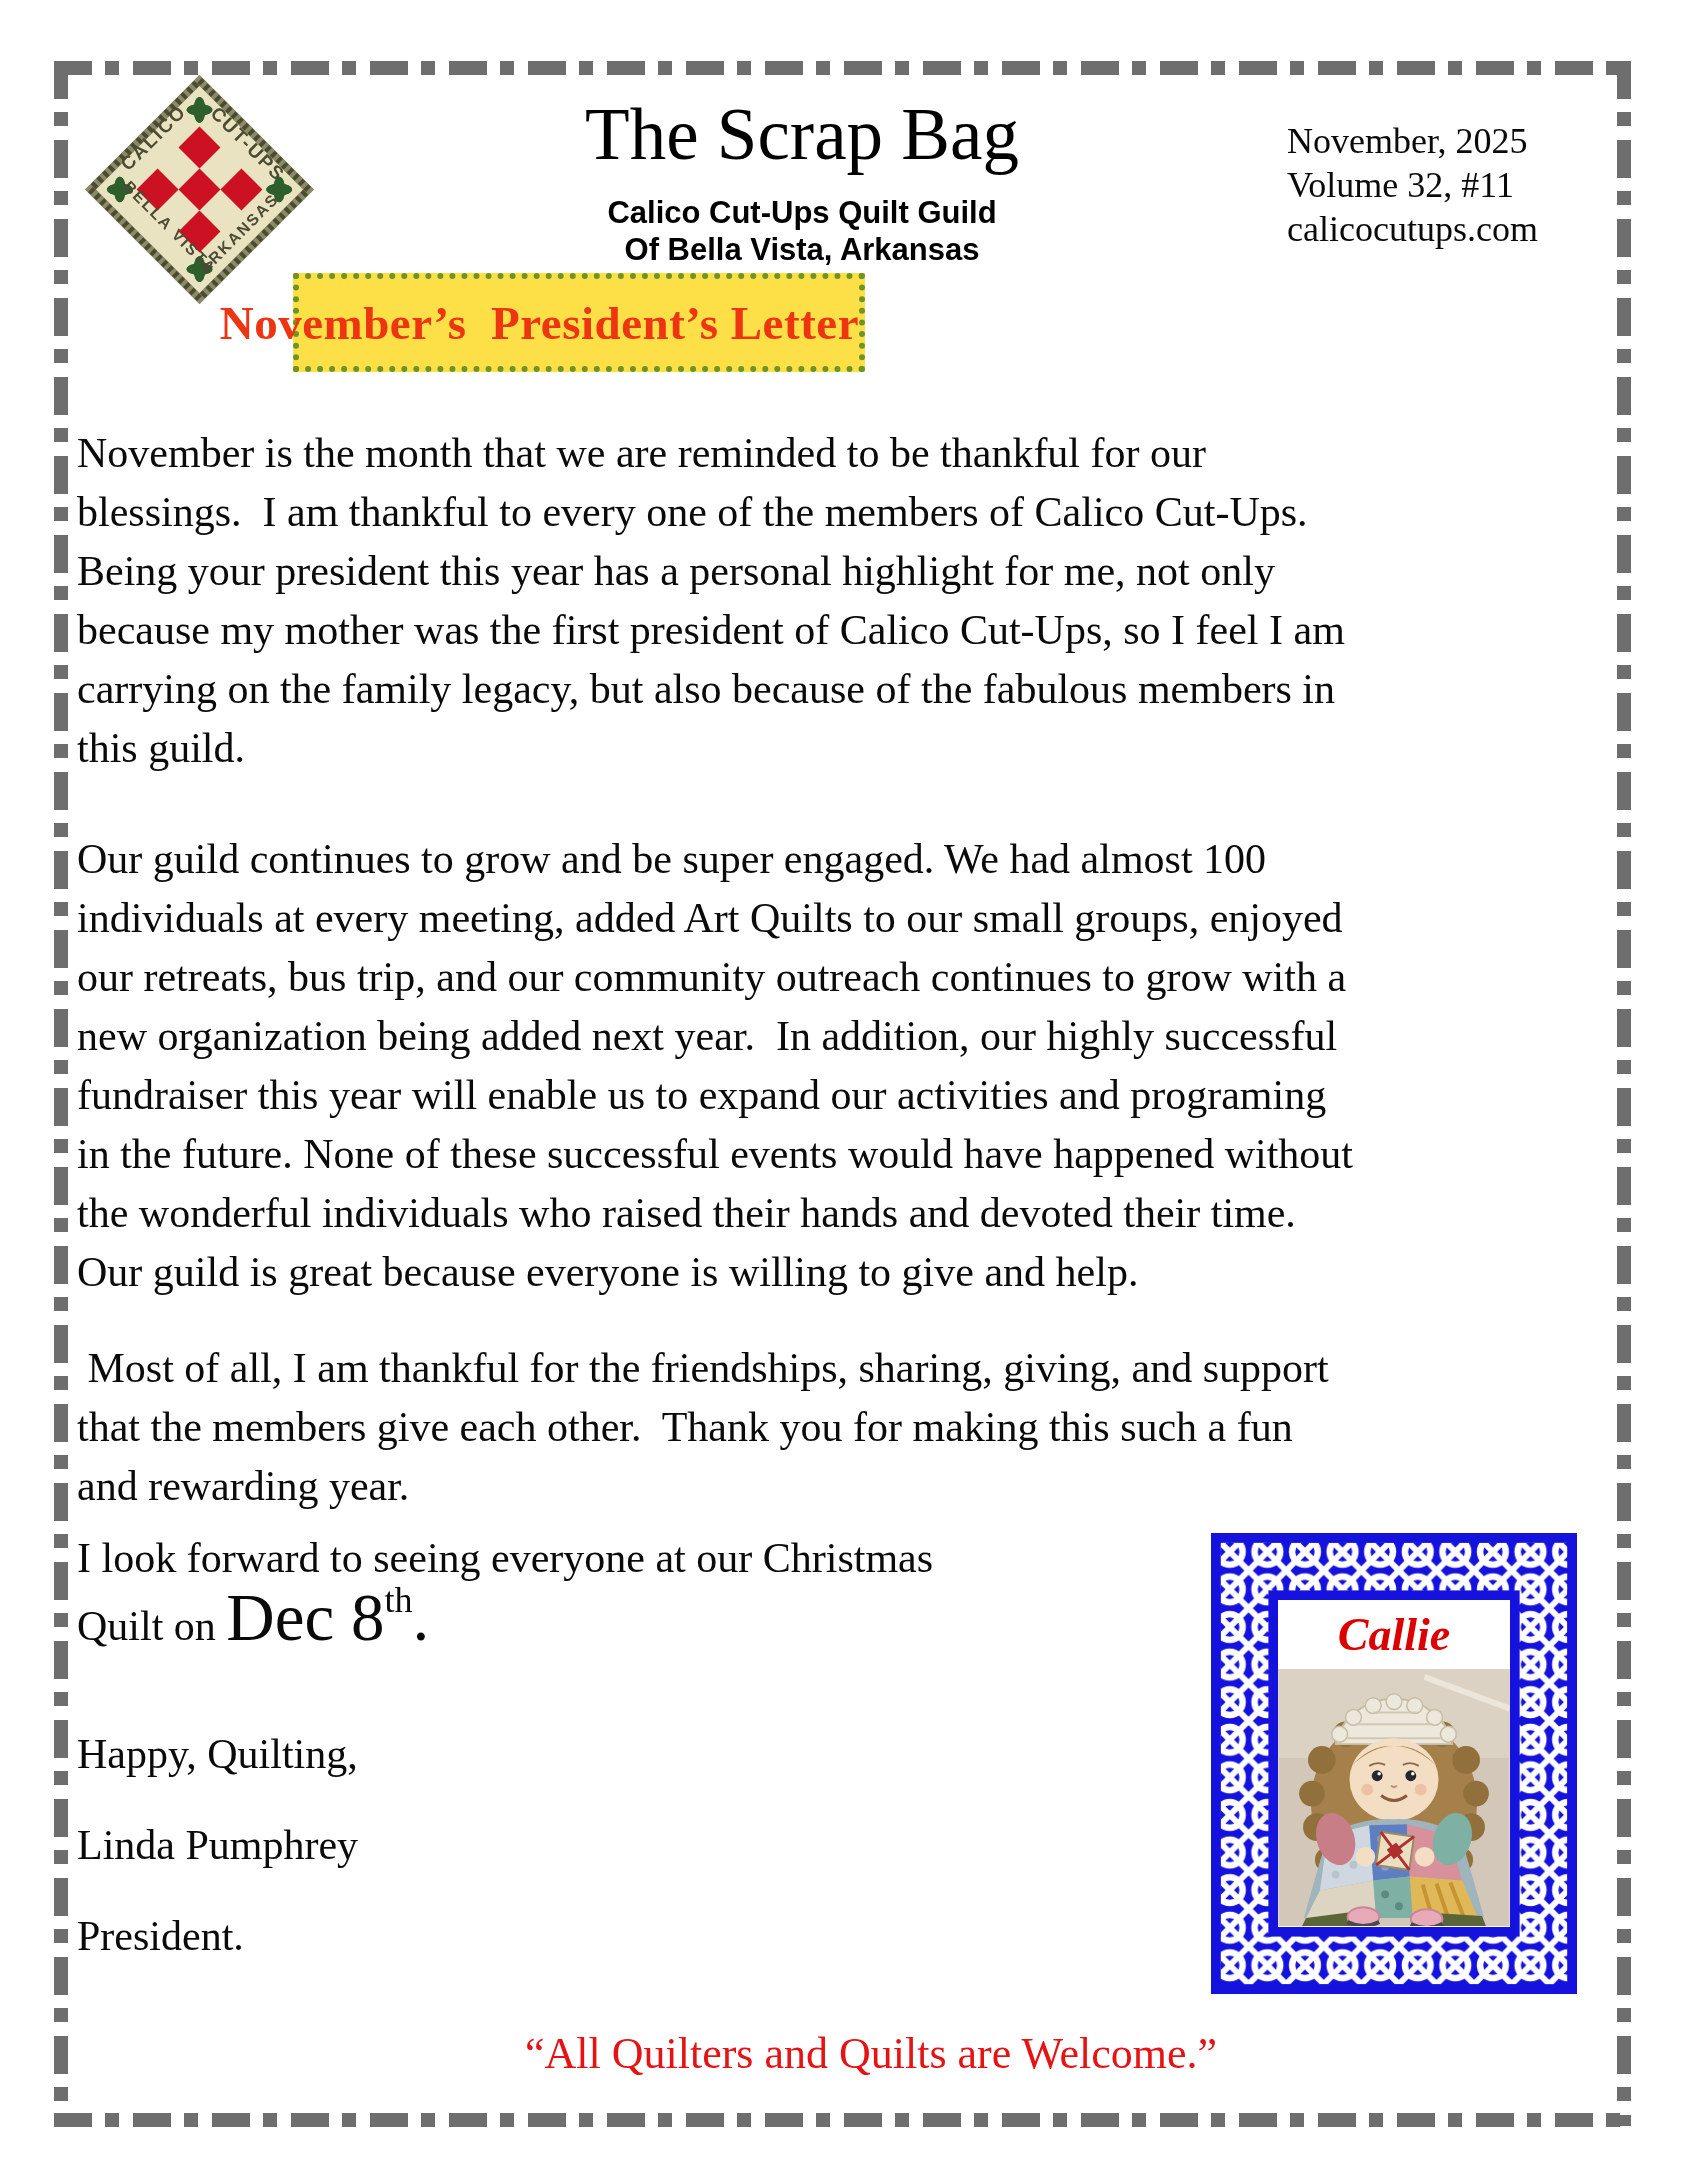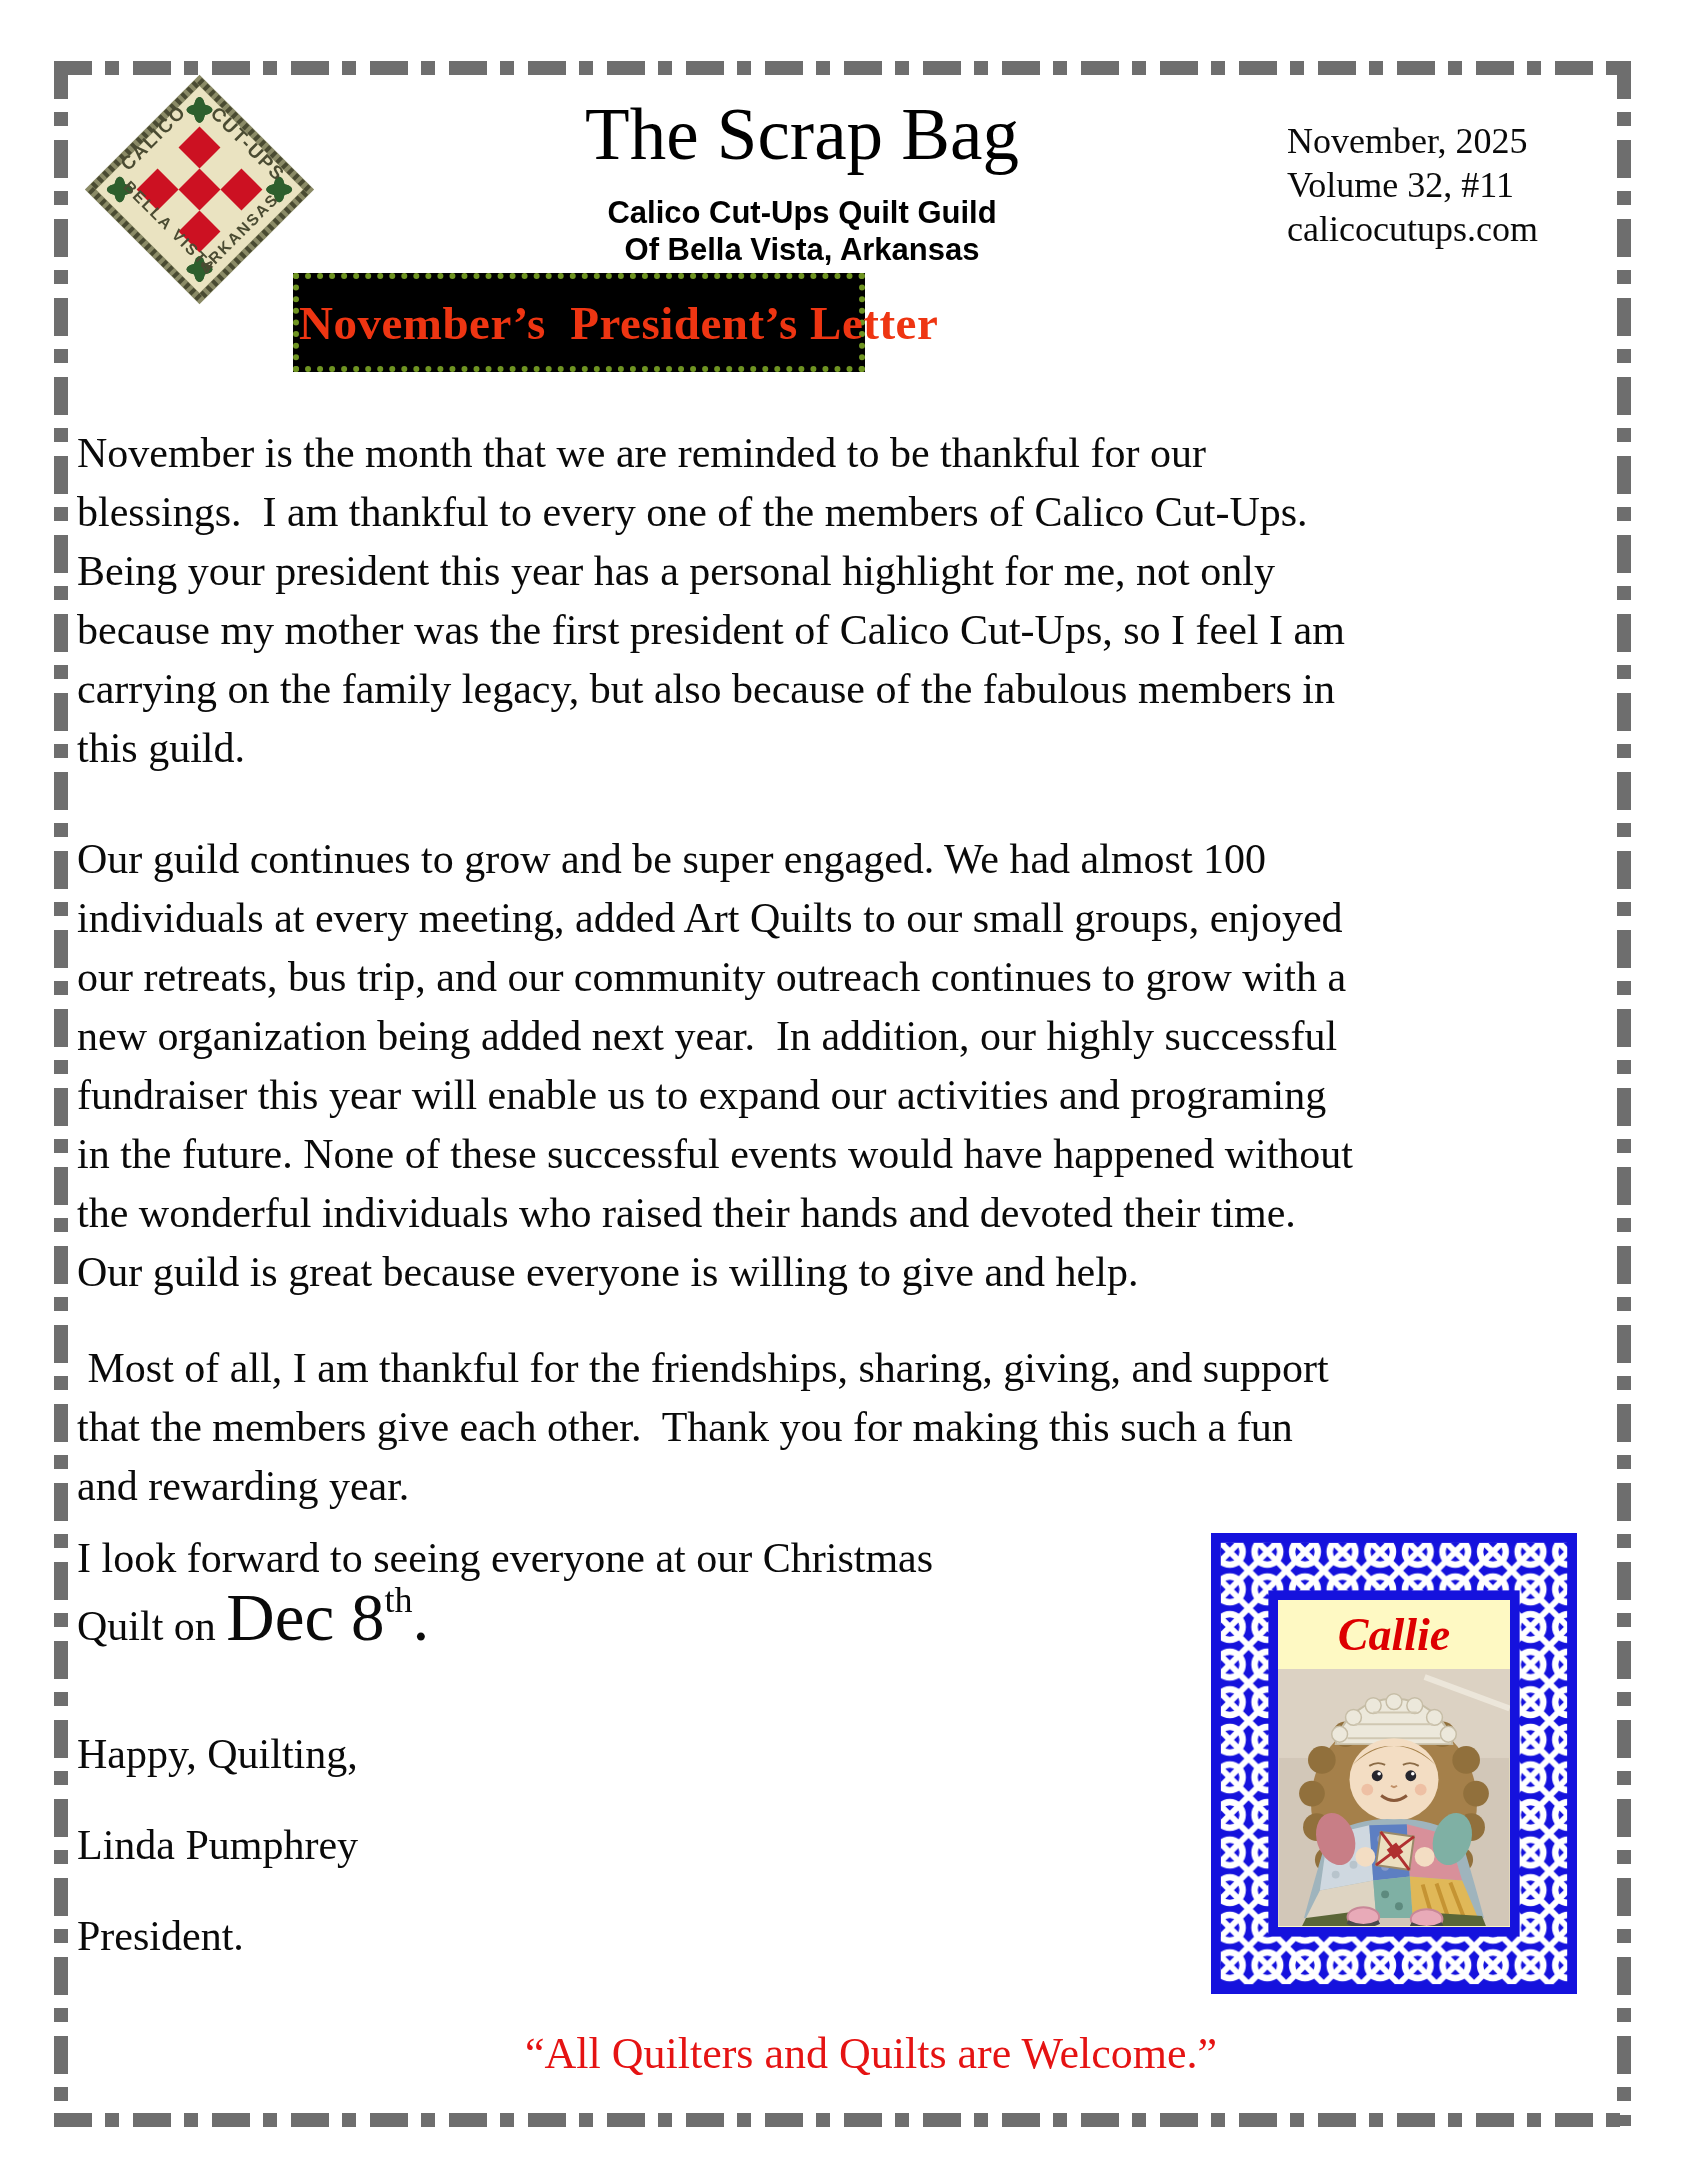--- a/index.html
+++ b/index.html
@@ -17,40 +17,40 @@
   .pb.right{left:1617px;top:61px;height:2065px;}
 
   
   .logo-wrap{position:absolute;left:71px;top:61px;width:257px;height:257px;}
   .masthead{position:absolute;left:396px;top:95px;width:812px;text-align:center;font-size:73px;line-height:79px;color:#000;}
   .sub{position:absolute;left:396px;top:194px;width:812px;text-align:center;
        font-family:"Liberation Sans",sans-serif;font-weight:bold;font-size:31px;line-height:37px;color:#000;}
   .issue{position:absolute;left:1287px;top:119px;width:327px;font-size:36px;line-height:44px;}
 
   .heading-box{position:absolute;left:293px;top:273px;width:560px;height:87px;
-       border:6px dotted #6f9422;display:flex;align-items:center;justify-content:flex-start;background:#000000;}
+       border:6px dotted #6f9422;display:flex;align-items:center;justify-content:flex-end;background:#fde047;}
   .heading-box span{font-size:47px;font-weight:bold;color:#ee3512;white-space:pre;letter-spacing:0.5px;}
 
   
   .para{position:absolute;left:77px;width:1552px;font-size:42px;line-height:59px;}
   .para .line{white-space:pre;}
   .p1{top:424px;}
   .p2{top:830px;}
   .p3{top:1339px;}
   .p4{top:1529px;}
   .bigdate{font-size:67px;line-height:59px;margin-top:8px;}
   .bigdate sup{font-size:36px;vertical-align:28px;line-height:0;}
   .sig1{top:1725px;}
   .sig2{top:1816px;}
   .sig3{top:1907px;}
 
   
   .callie-box{position:absolute;left:1211px;top:1533px;width:366px;height:461px;background:#1512dd;}
   .callie-box svg.knot{position:absolute;left:0;top:0;}
-  .callie-inner{position:absolute;left:67px;top:67px;width:232px;height:327px;background:#fef9c3;}
+  .callie-inner{position:absolute;left:67px;top:67px;width:232px;height:327px;background:#ffffff;}
   .callie-caption{height:69px;display:flex;align-items:center;justify-content:center;
       font-style:italic;font-weight:bold;font-size:46px;color:#dd0000;}
   .callie-photo{position:absolute;left:0;top:69px;width:232px;height:257px;}
 
   
   .quote{position:absolute;left:0;top:2028px;width:1742px;text-align:center;
       font-size:44px;color:#e51313;}
 </style>
 </head>
 <body>

